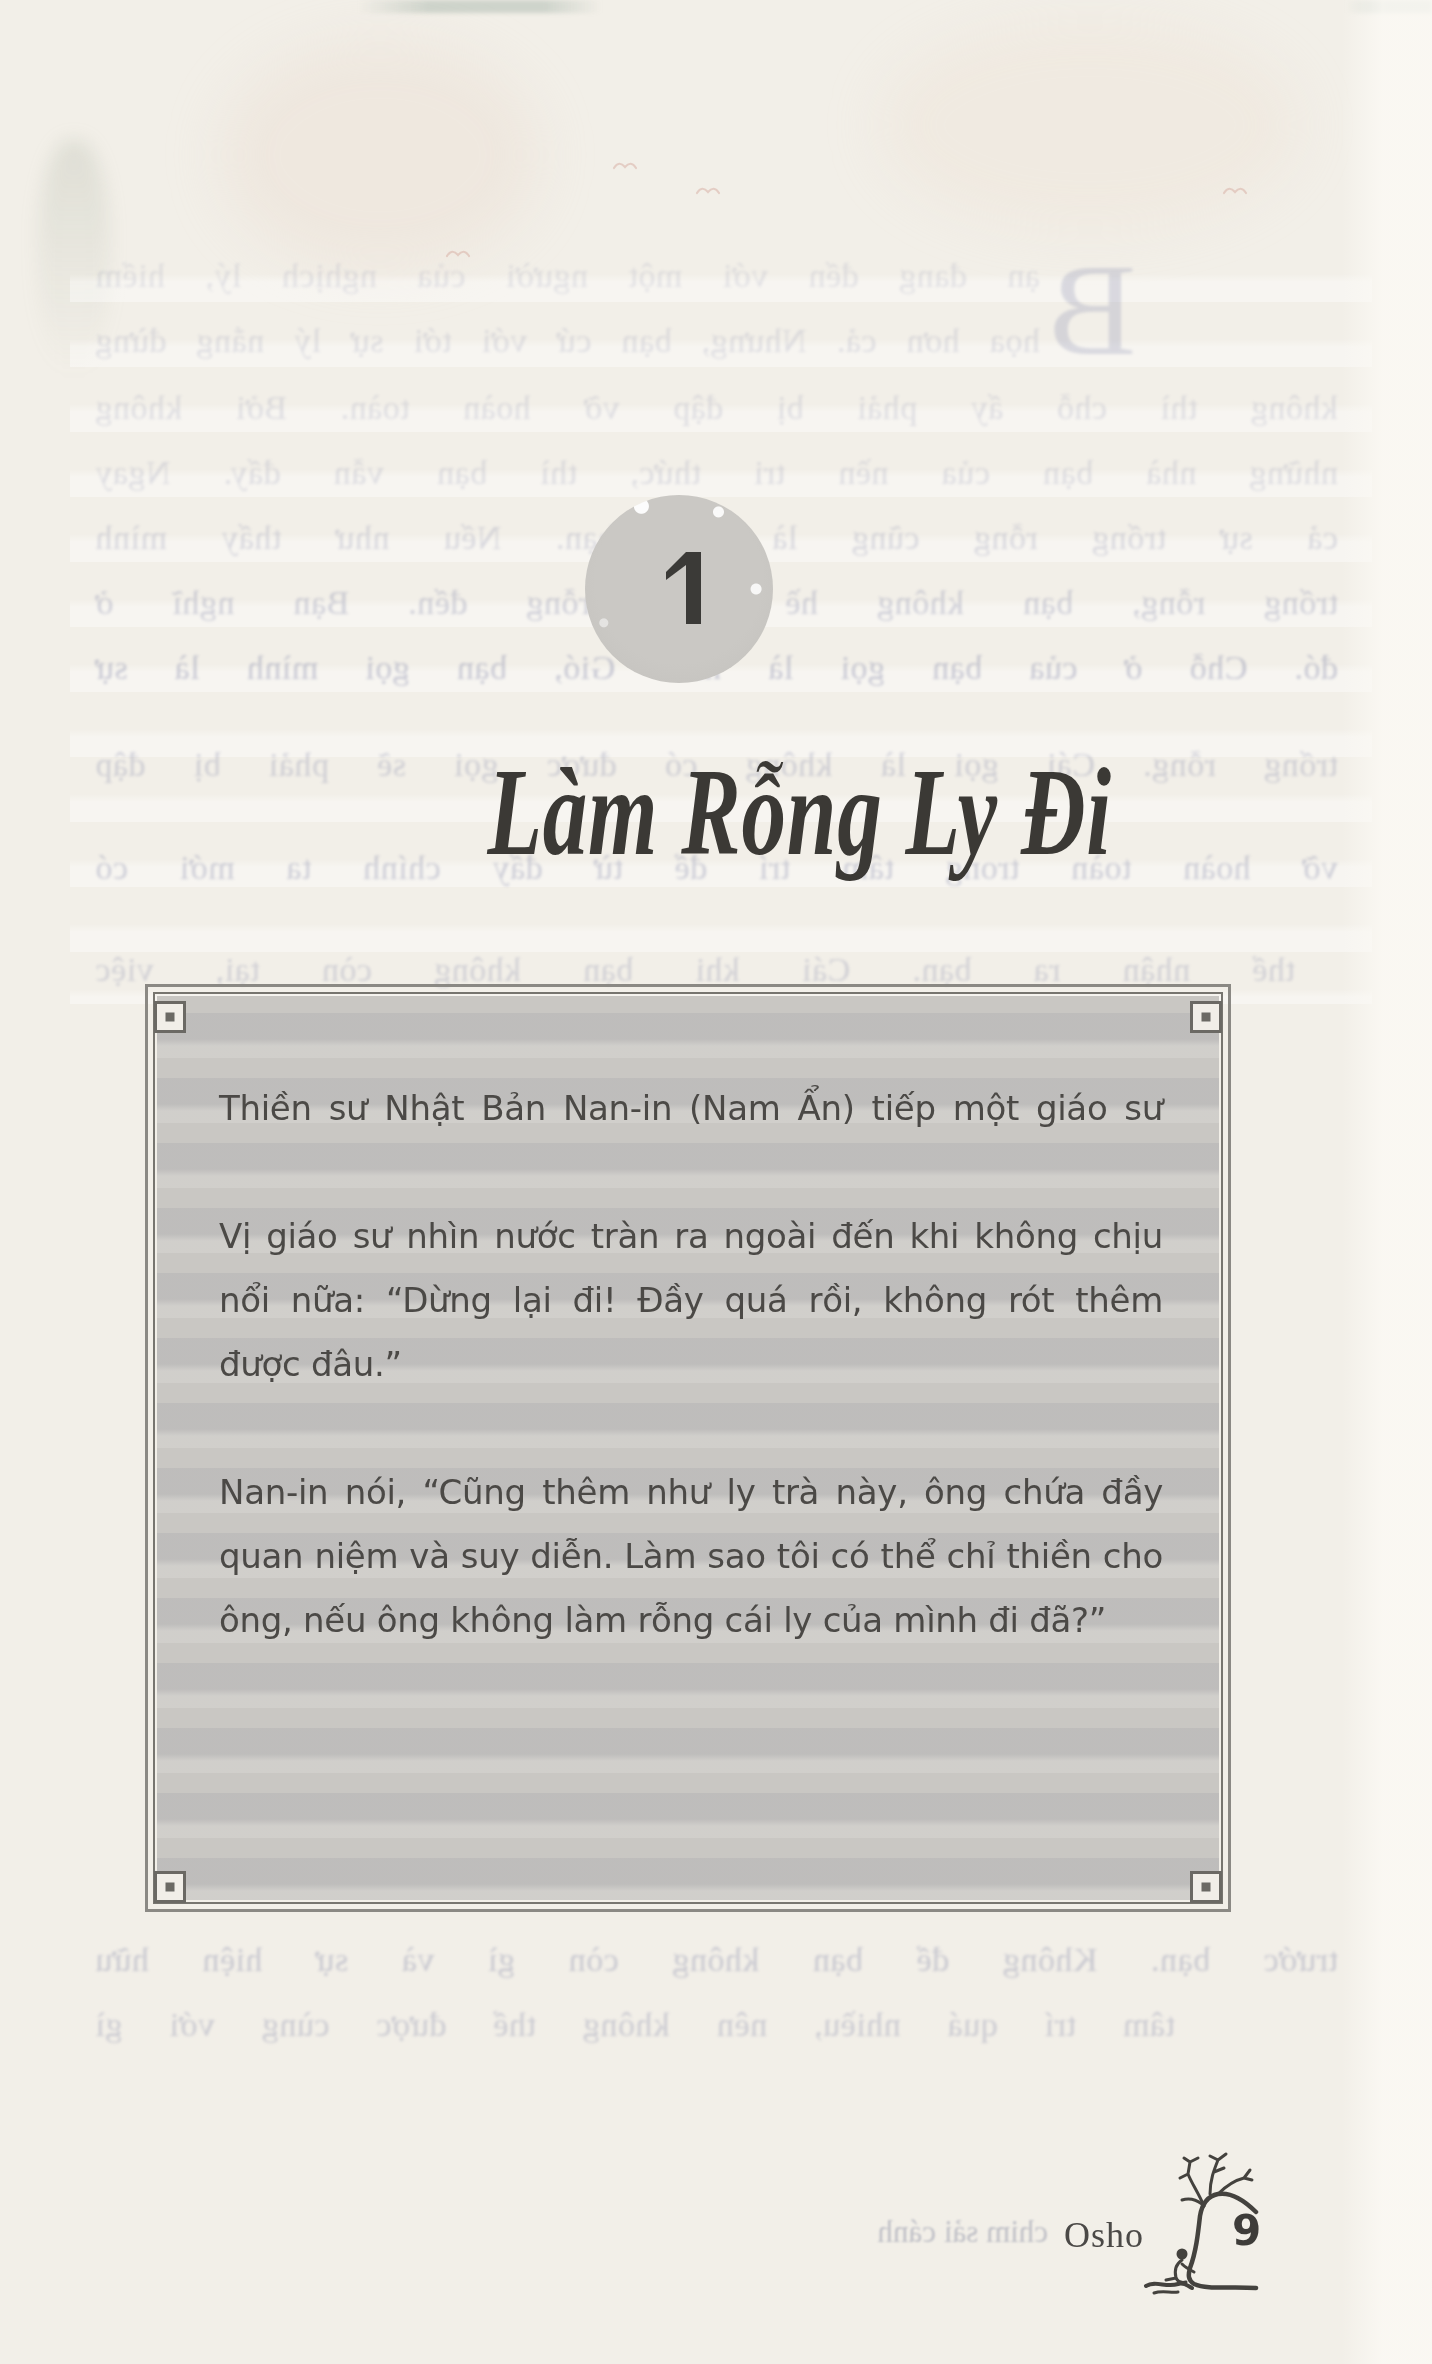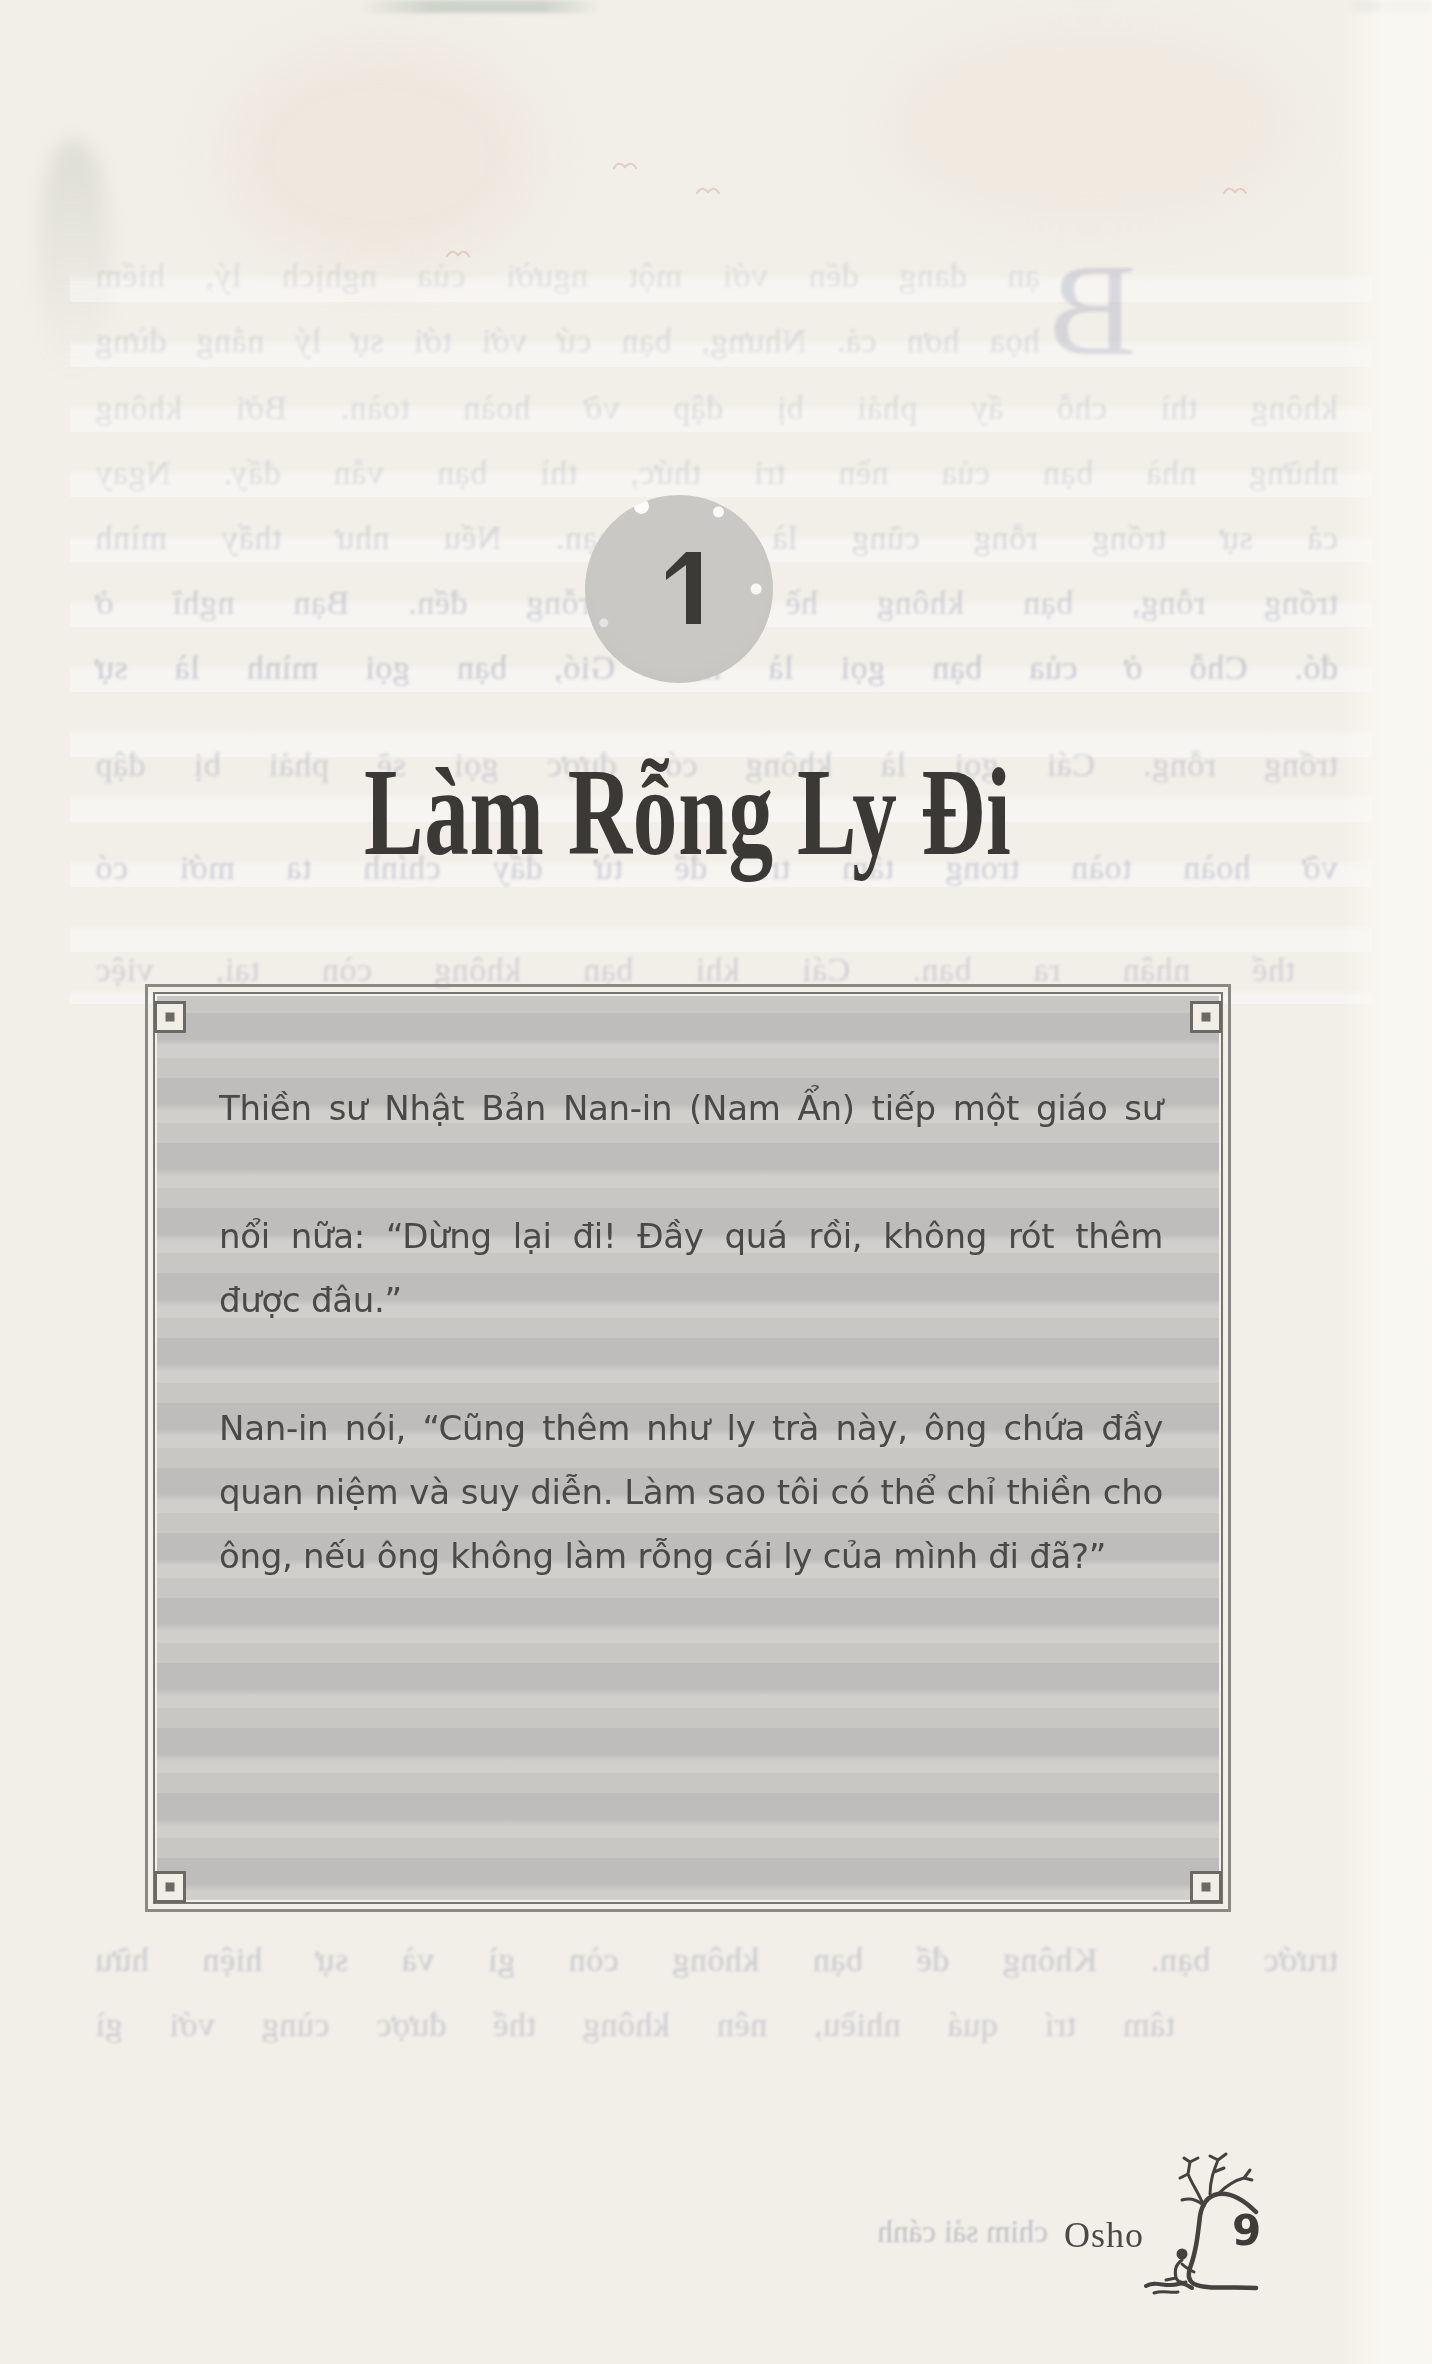--- a/index.html
+++ b/index.html
@@ -58,21 +58,21 @@
     position:absolute; left:585px; top:495px; width:188px; height:188px; border-radius:50%;
     background:
       radial-gradient(circle at 30% 6%,  rgba(255,255,255,.95) 0 7px, rgba(255,255,255,0) 8px),
       radial-gradient(circle at 71% 9%,  rgba(255,255,255,.90) 0 5px, rgba(255,255,255,0) 6px),
       radial-gradient(circle at 91% 50%, rgba(255,255,255,.85) 0 5px, rgba(255,255,255,0) 6px),
       radial-gradient(circle at 10% 68%, rgba(255,255,255,.50) 0 4px, rgba(255,255,255,0) 5px),
       radial-gradient(circle at 50% 45%, #cac8c4 0 60%, #c2c0bc 100%);
   }
   #chapter-digit{position:absolute; left:657px; top:551px; width:54px; height:74px;}
   
-  #chapter-title-wrap{position:absolute; left:143px; top:744px; width:1090px; text-align:center;}
+  #chapter-title-wrap{position:absolute; left:143px; top:744px; width:1090px; text-align:right;font-style:italic;}
   #chapter-title{
     display:inline-block; transform:scaleX(.72); transform-origin:50% 50%;
     font-family:"Liberation Serif", serif; font-weight:bold; font-size:124px; line-height:1.12;
     color:#3b3935; white-space:nowrap; letter-spacing:1px;
   }
   
   #story-box{position:absolute; left:143px; top:982px; width:1090px; height:932px;}
   .frame-outer{position:absolute; inset:2px; border:3px solid #8b8984;}
   .frame-inner{position:absolute; inset:10px; border:2px solid #77756f;}
   .panel{
@@ -161,20 +161,21 @@
     <div class="panel"></div>
     <div id="corner-tl" class="corner-ornament"></div>
     <div id="corner-tr" class="corner-ornament"></div>
     <div id="corner-bl" class="corner-ornament"></div>
     <div id="corner-br" class="corner-ornament"></div>
     <div id="story-content">
         <div class="para">
           <div class="line">Thiền sư Nhật Bản Nan-in (Nam Ẩn) tiếp một giáo sư</div>
         </div>
         <div class="para">
+          <div class="line">Vị giáo sư nhìn nước tràn ra ngoài đến khi không chịu</div>
           <div class="line">nổi nữa: “Dừng lại đi! Đầy quá rồi, không rót thêm</div>
           <div class="line last">được đâu.”</div>
         </div>
         <div class="para">
           <div class="line">Nan-in nói, “Cũng thêm như ly trà này, ông chứa đầy</div>
           <div class="line">quan niệm và suy diễn. Làm sao tôi có thể chỉ thiền cho</div>
           <div class="line last">ông, nếu ông không làm rỗng cái ly của mình đi đã?”</div>
         </div>
       </div>
   </div>

